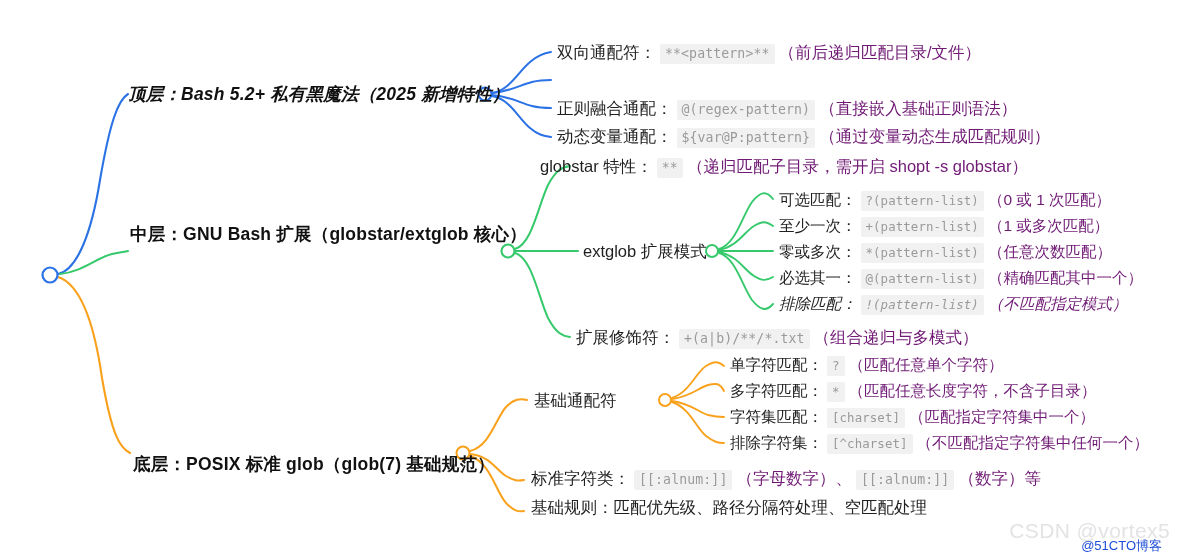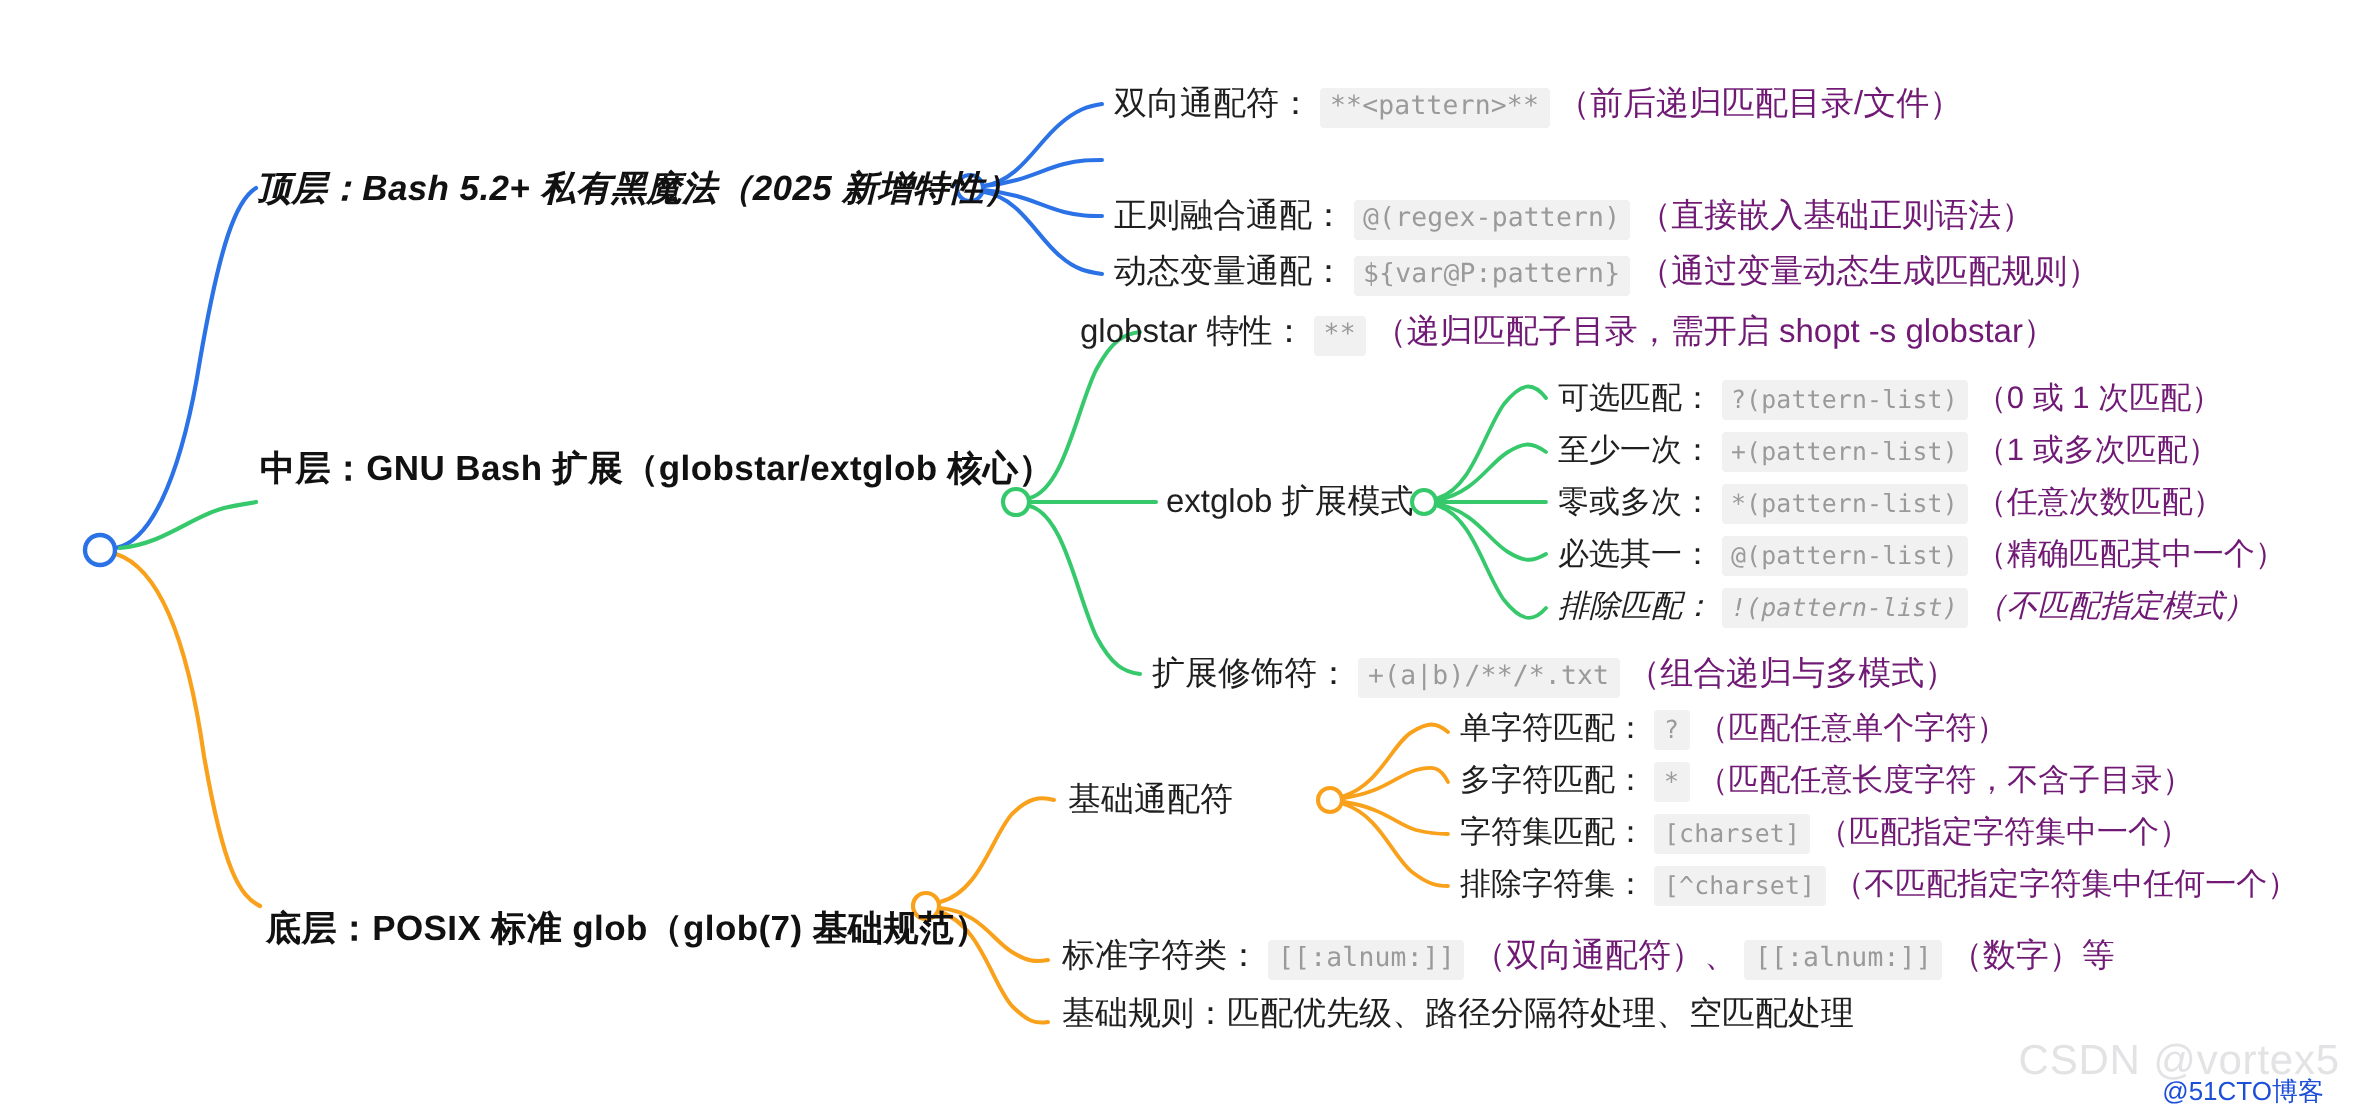--- a/index.html
+++ b/index.html
@@ -192,21 +192,21 @@
 
   <div class="node lvl3" style="left:730px; top:409px;">
     <span>字符集匹配：</span><span class="gap"></span><span class="code">[charset]</span><span class="gap"></span><span class="paren">（匹配指定字符集中一个）</span>
   </div>
 
   <div class="node lvl3" style="left:730px; top:435px;">
     <span>排除字符集：</span><span class="gap"></span><span class="code">[^charset]</span><span class="gap"></span><span class="paren">（不匹配指定字符集中任何一个）</span>
   </div>
 
   <div class="node lvl2" style="left:531px; top:470px;">
-    <span>标准字符类：</span><span class="gap"></span><span class="code">[[:alnum:]]</span><span class="gap"></span><span class="paren">（双向通配符）、</span><span class="gap"></span><span class="code">[[:alnum:]]</span><span class="gap"></span><span class="paren">（数字）等</span>
+    <span>标准字符类：</span><span class="gap"></span><span class="code">[[:alnum:]]</span><span class="gap"></span><span class="paren">（字母数字）、</span><span class="gap"></span><span class="code">[[:alnum:]]</span><span class="gap"></span><span class="paren">（数字）等</span>
   </div>
 
   <div class="node lvl2" style="left:531px; top:499px;">基础规则：匹配优先级、路径分隔符处理、空匹配处理</div>
 
   <div id="watermark">CSDN @vortex5</div>
   <div id="watermark2">@51CTO博客</div>
 
 </div>
 
 </body></html>

